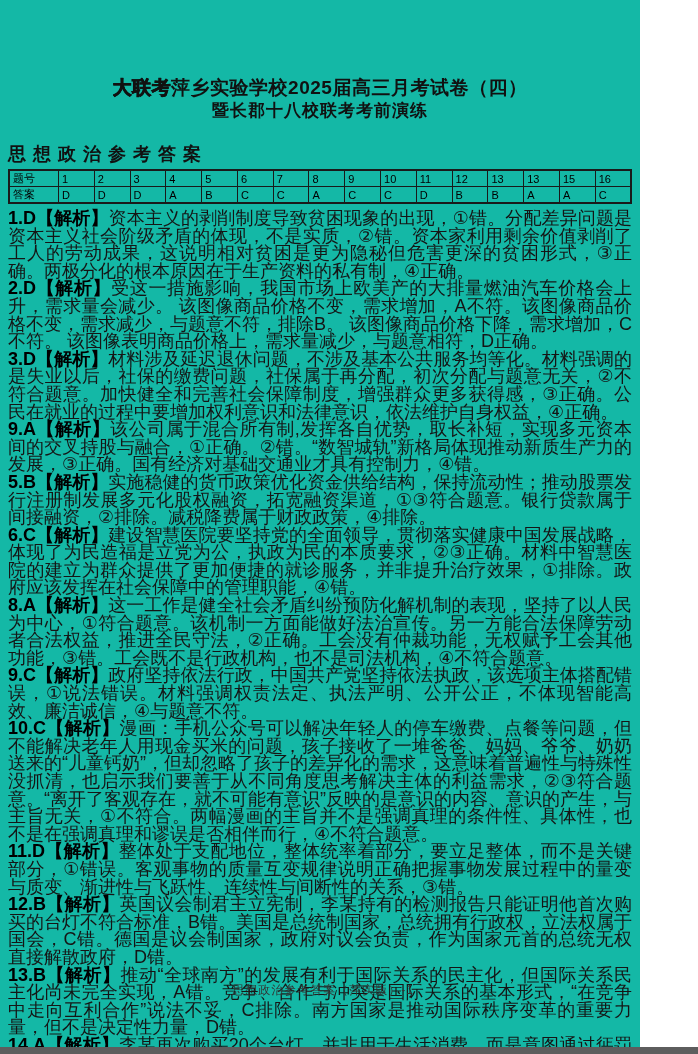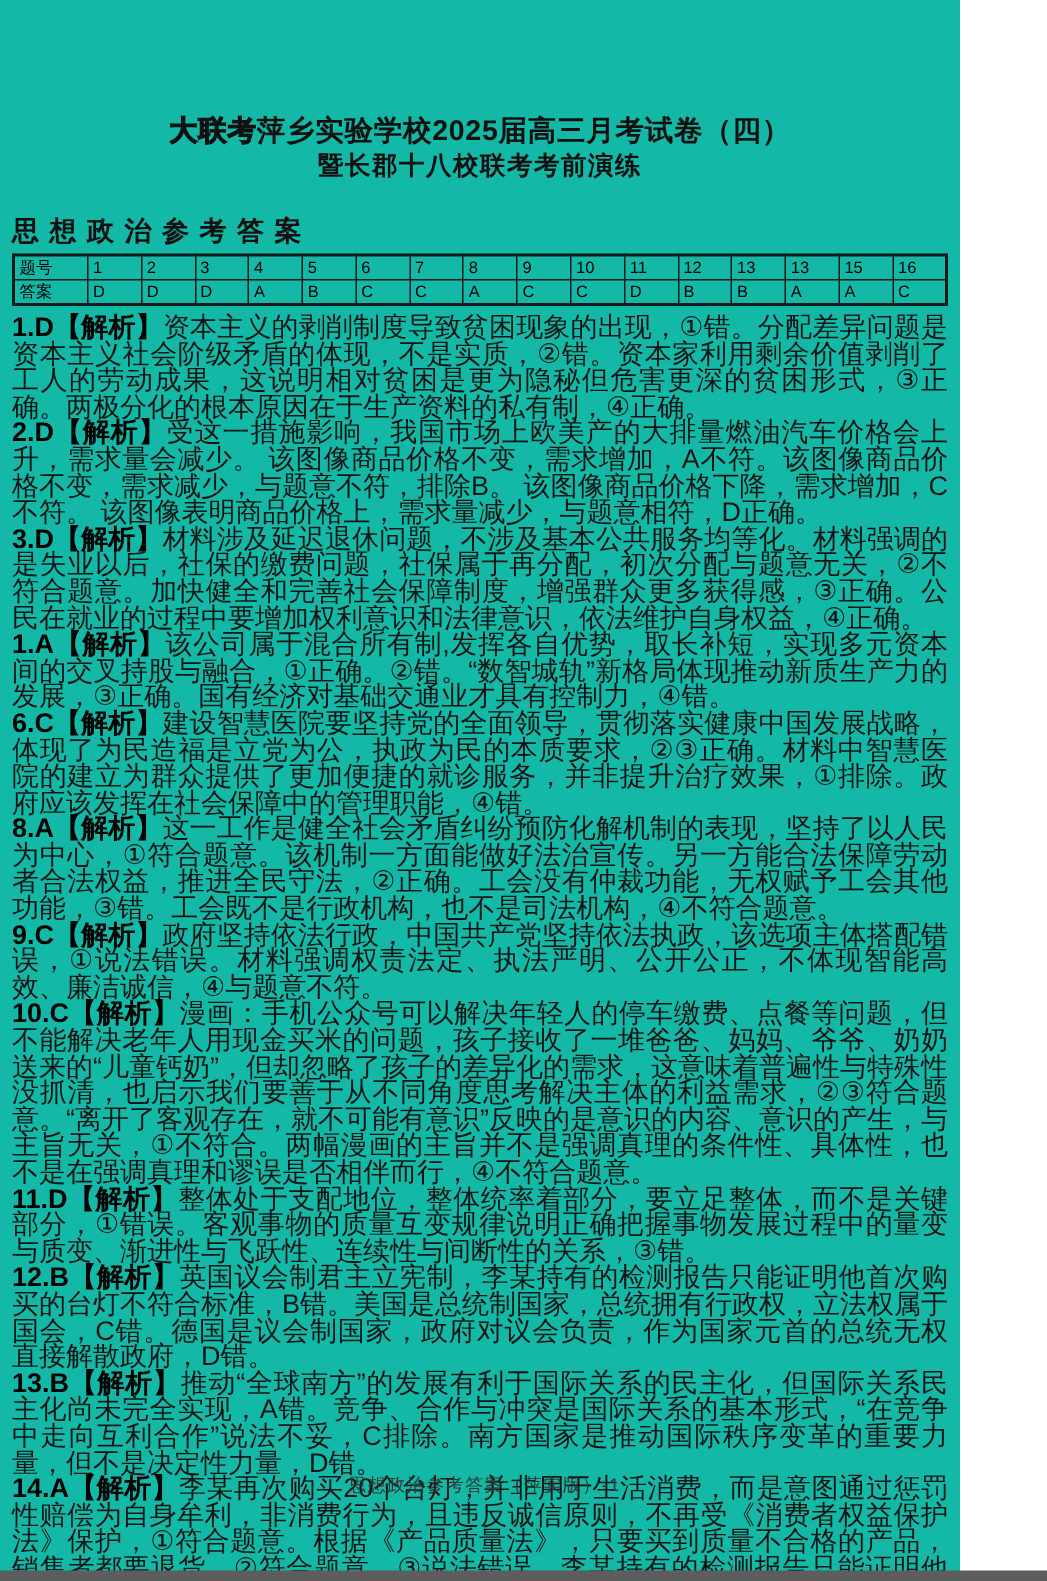--- a/index.html
+++ b/index.html
@@ -163,21 +163,22 @@
           <td>A</td>
           <td>C</td>
         </tr>
     </tbody>
   </table>
 
   <div class="explanations" id="explanations">
       <p><span class="exp-label">1.D【解析】</span><span>资本主义的剥削制度导致贫困现象的出现，①错。分配差异问题是资本主义社会阶级矛盾的体现，不是实质，②错。资本家利用剩余价值剥削了工人的劳动成果，这说明相对贫困是更为隐秘但危害更深的贫困形式，③正确。两极分化的根本原因在于生产资料的私有制，④正确。</span></p>
       <p><span class="exp-label">2.D【解析】</span><span>受这一措施影响，我国市场上欧美产的大排量燃油汽车价格会上升，需求量会减少。 该图像商品价格不变，需求增加，A不符。该图像商品价格不变，需求减少，与题意不符，排除B。 该图像商品价格下降，需求增加，C不符。 该图像表明商品价格上，需求量减少，与题意相符，D正确。</span></p>
       <p><span class="exp-label">3.D【解析】</span><span>材料涉及延迟退休问题，不涉及基本公共服务均等化。材料强调的是失业以后，社保的缴费问题，社保属于再分配，初次分配与题意无关，②不符合题意。加快健全和完善社会保障制度，增强群众更多获得感，③正确。公民在就业的过程中要增加权利意识和法律意识，依法维护自身权益，④正确。</span></p>
-      <p><span class="exp-label">1.A【解析】</span><span>该公司属于混合所有制,发挥各自优势，取长补短，实现多元资本间的交叉持股与融合，①正确。②错。“数智城轨”新格局体现推动新质生产力的发展，③正确。国有经济对基础交通业才具有控制力，④错。</span></p>
+      <p><span class="exp-label">9.A【解析】</span><span>该公司属于混合所有制,发挥各自优势，取长补短，实现多元资本间的交叉持股与融合，①正确。②错。“数智城轨”新格局体现推动新质生产力的发展，③正确。国有经济对基础交通业才具有控制力，④错。</span></p>
+      <p><span class="exp-label">5.B【解析】</span><span>实施稳健的货币政策优化资金供给结构，保持流动性；推动股票发行注册制发展多元化股权融资，拓宽融资渠道，①③符合题意。银行贷款属于间接融资，②排除。减税降费属于财政政策，④排除。</span></p>
       <p><span class="exp-label">6.C【解析】</span><span>建设智慧医院要坚持党的全面领导，贯彻落实健康中国发展战略，体现了为民造福是立党为公，执政为民的本质要求，②③正确。材料中智慧医院的建立为群众提供了更加便捷的就诊服务，并非提升治疗效果，①排除。政府应该发挥在社会保障中的管理职能，④错。</span></p>
       <p><span class="exp-label">8.A【解析】</span><span>这一工作是健全社会矛盾纠纷预防化解机制的表现，坚持了以人民为中心，①符合题意。该机制一方面能做好法治宣传。另一方能合法保障劳动者合法权益，推进全民守法，②正确。工会没有仲裁功能，无权赋予工会其他功能，③错。工会既不是行政机构，也不是司法机构，④不符合题意。</span></p>
       <p><span class="exp-label">9.C【解析】</span><span>政府坚持依法行政，中国共产党坚持依法执政，该选项主体搭配错误，①说法错误。材料强调权责法定、执法严明、公开公正，不体现智能高效、廉洁诚信，④与题意不符。</span></p>
       <p><span class="exp-label">10.C【解析】</span><span>漫画：手机公众号可以解决年轻人的停车缴费、点餐等问题，但不能解决老年人用现金买米的问题，孩子接收了一堆爸爸、妈妈、爷爷、奶奶送来的“儿童钙奶”，但却忽略了孩子的差异化的需求，这意味着普遍性与特殊性没抓清，也启示我们要善于从不同角度思考解决主体的利益需求，②③符合题意。“离开了客观存在，就不可能有意识”反映的是意识的内容、意识的产生，与主旨无关，①不符合。两幅漫画的主旨并不是强调真理的条件性、具体性，也不是在强调真理和谬误是否相伴而行，④不符合题意。</span></p>
       <p><span class="exp-label">11.D【解析】</span><span>整体处于支配地位，整体统率着部分，要立足整体，而不是关键部分，①错误。客观事物的质量互变规律说明正确把握事物发展过程中的量变与质变、渐进性与飞跃性、连续性与间断性的关系，③错。</span></p>
       <p><span class="exp-label">12.B【解析】</span><span>英国议会制君主立宪制，李某持有的检测报告只能证明他首次购买的台灯不符合标准，B错。美国是总统制国家，总统拥有行政权，立法权属于国会，C错。德国是议会制国家，政府对议会负责，作为国家元首的总统无权直接解散政府，D错。</span></p>
       <p><span class="exp-label">13.B【解析】</span><span>推动“全球南方”的发展有利于国际关系的民主化，但国际关系民主化尚未完全实现，A错。竞争、合作与冲突是国际关系的基本形式，“在竞争中走向互利合作”说法不妥，C排除。南方国家是推动国际秩序变革的重要力量，但不是决定性力量，D错。</span></p>
       <p><span class="exp-label">14.A【解析】</span><span>李某再次购买20个台灯，并非用于生活消费，而是意图通过惩罚性赔偿为自身牟利，非消费行为，且违反诚信原则，不再受《消费者权益保护法》保护，①符合题意。根据《产品质量法》，只要买到质量不合格的产品，销售者都要退货，②符合题意，③说法错误。李某持有的检测报告只能证明他首次购买的台灯不符合标准，不能直接证明他后续购买的20个台灯也都不符合标准，④不符合题意。</span></p>
     </div>
 

